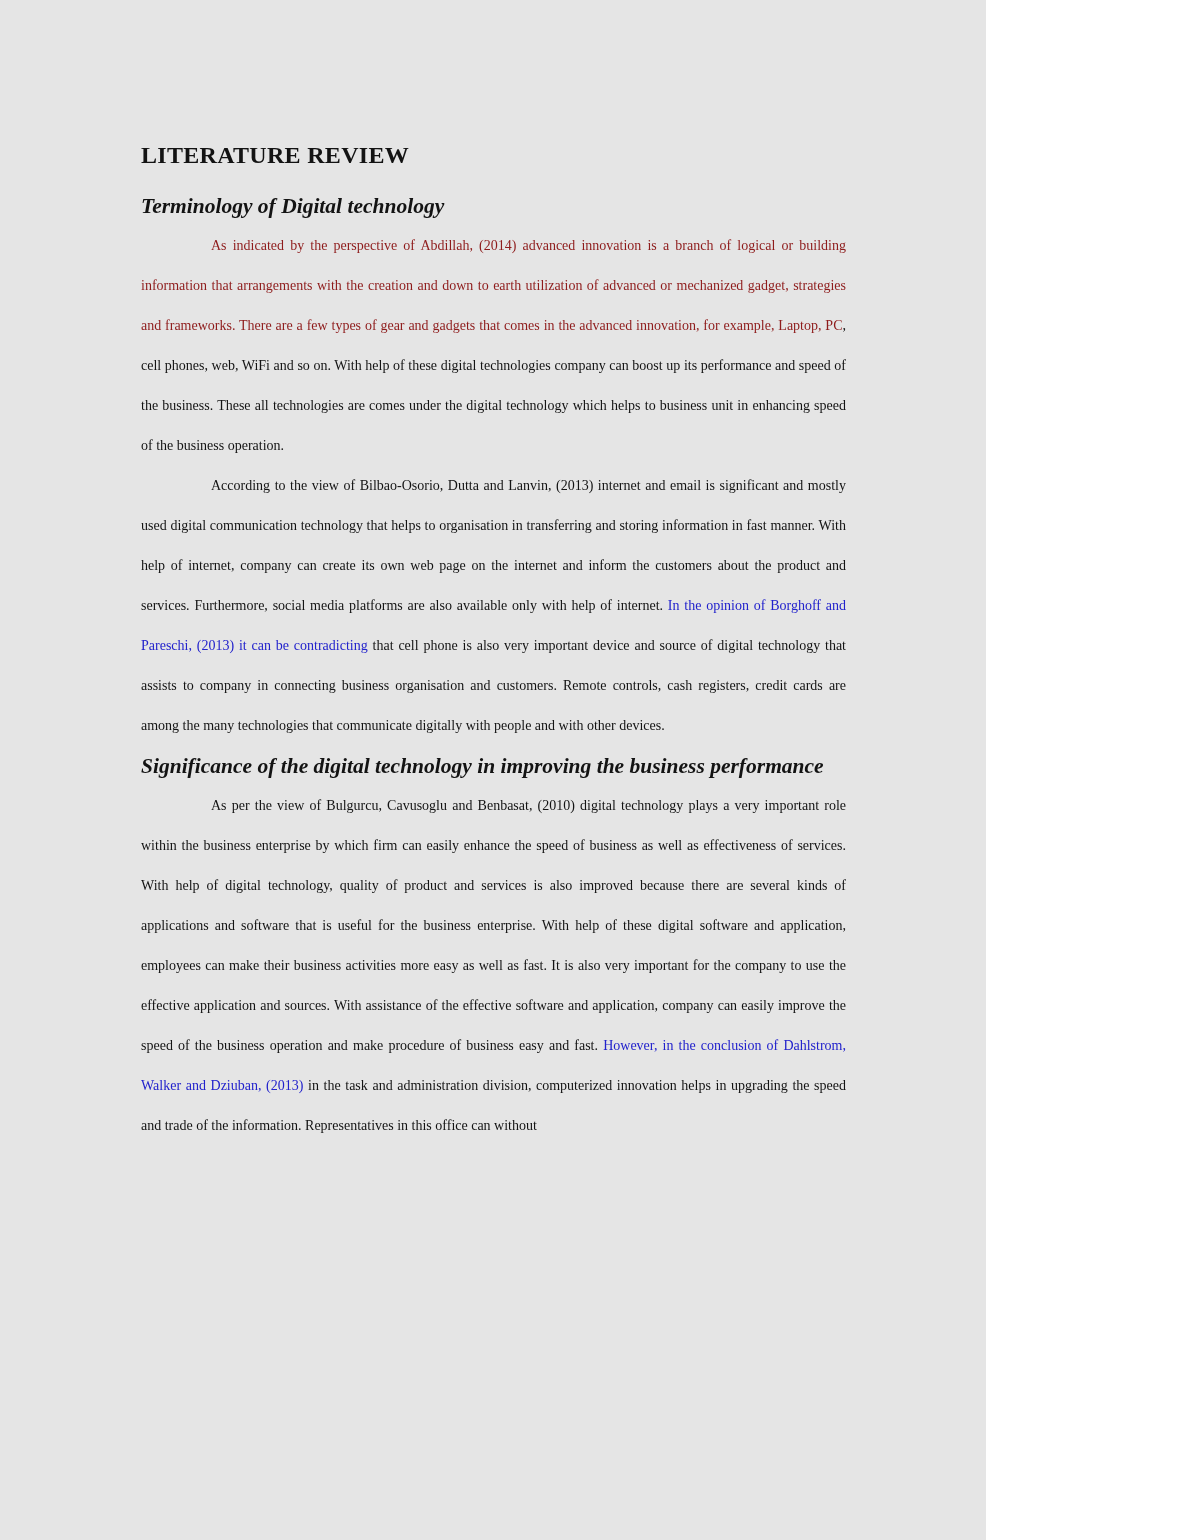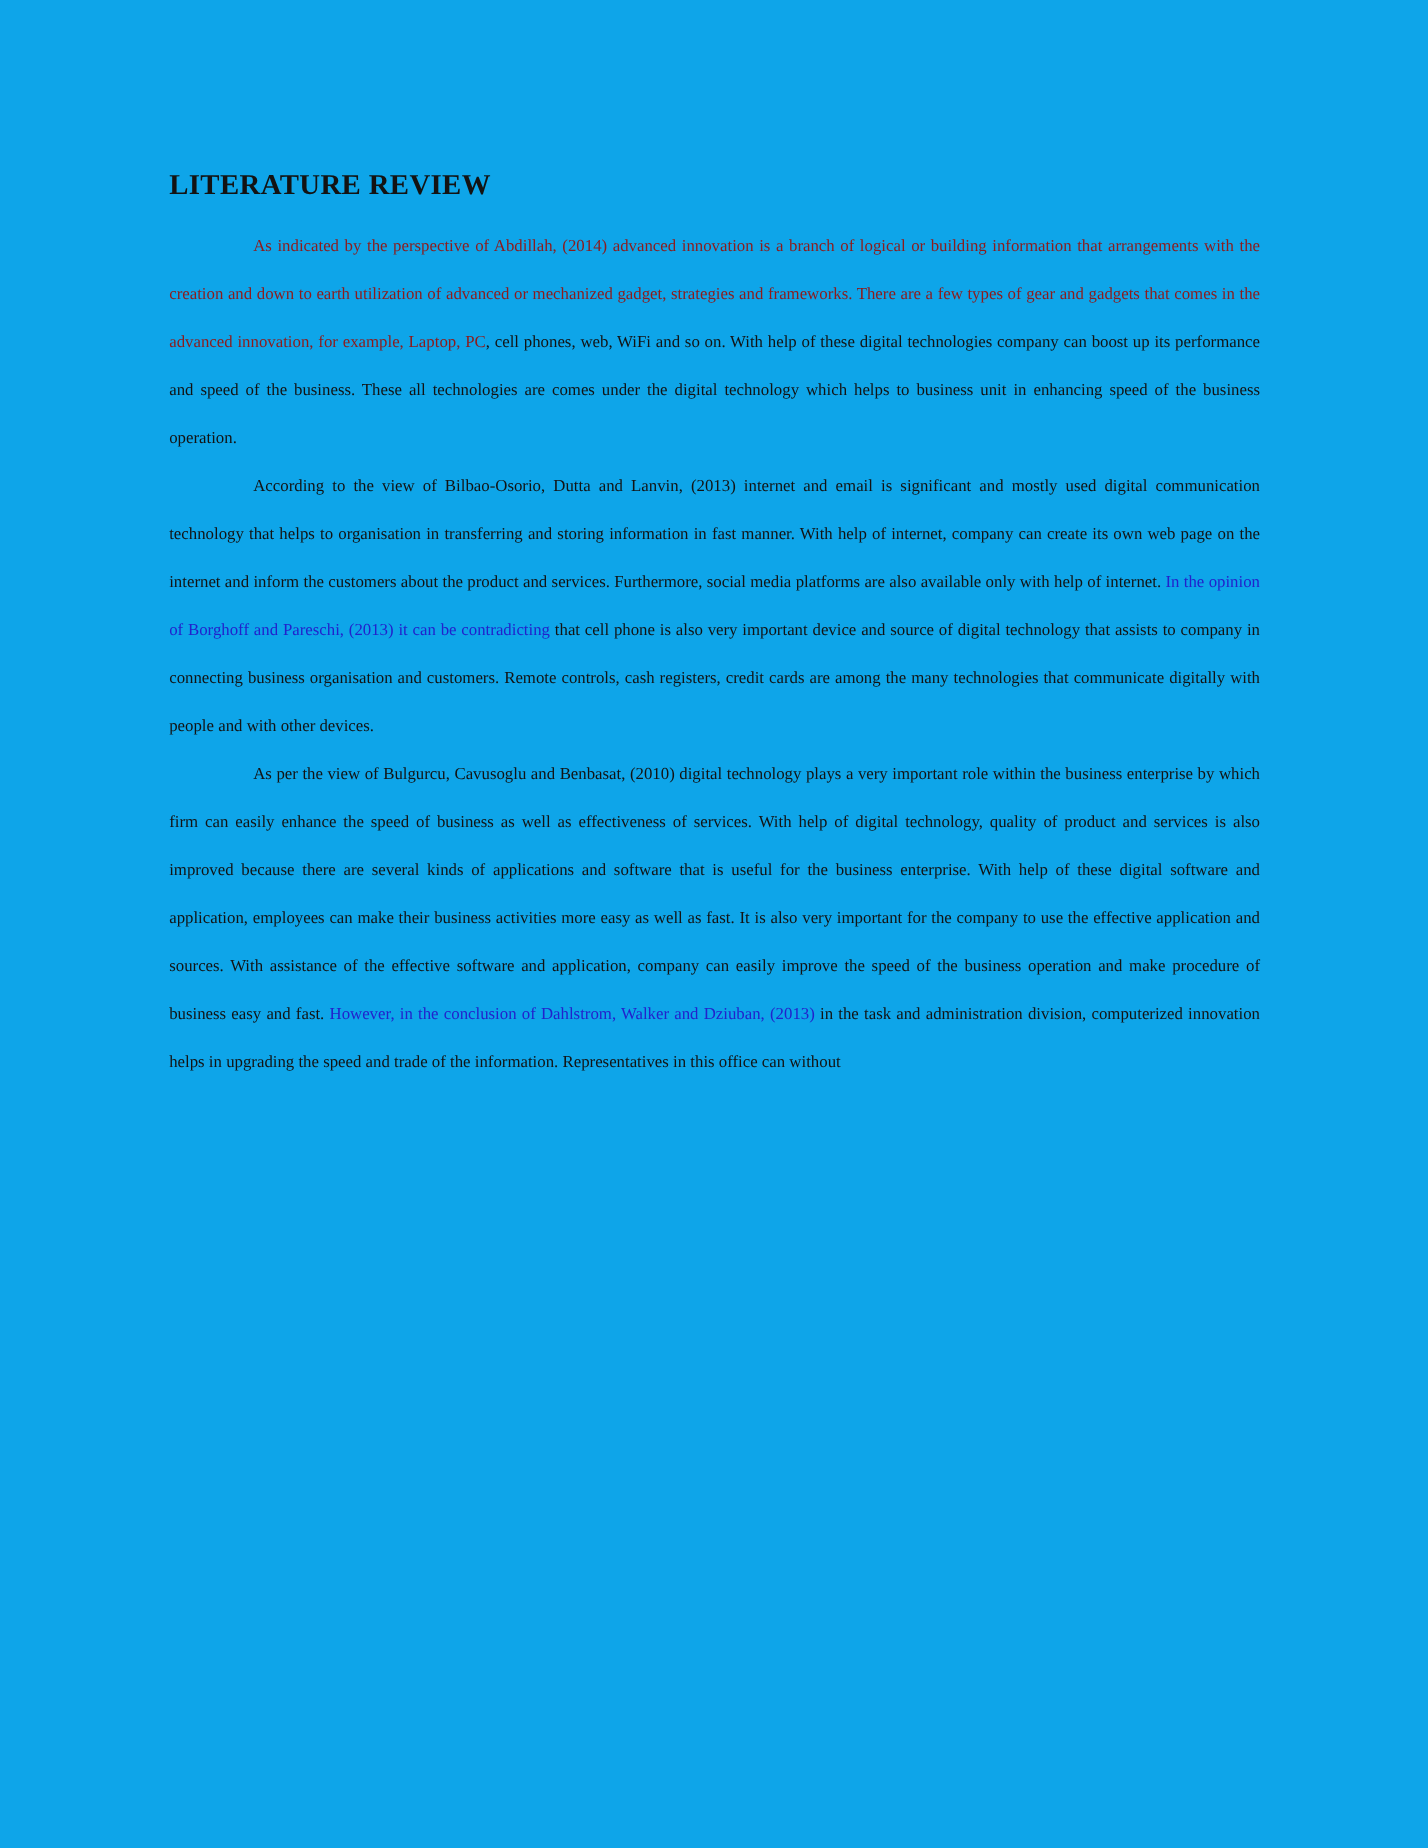--- a/index.html
+++ b/index.html
@@ -2,23 +2,23 @@
 <html><head>
 <meta charset="utf-8">
 <style>
   html, body {
     margin: 0;
     padding: 0;
     background: #ffffff;
   }
   .page {
     position: relative;
-    width: 1190px;
+    width: 986px;
     height: 1540px;
-    background: #0ea5e9;
+    background: #e5e5e5;
     box-sizing: border-box;
     padding: 140px 140px 0 141px;
     font-family: "Liberation Serif", "DejaVu Serif", serif;
     color: #131313;
     overflow: hidden;
   }
   .doc-title {
     font-size: 24px;
     font-weight: bold;
     line-height: 30px;
@@ -46,24 +46,26 @@
   .run-blue   { color: #2222cc; }
 </style>
 </head>
 <body>
 
 <div class="page">
 
   <h1 class="doc-title">LITERATURE REVIEW</h1>
 
   <section>
+    <h2 class="doc-subhead">Terminology of Digital technology</h2>
     <p class="doc-para"><span class="run-maroon">As indicated by the perspective of Abdillah, (2014) advanced innovation is a branch of logical or building information that arrangements with the creation and down to earth utilization of advanced or mechanized gadget, strategies and frameworks. There are a few types of gear and gadgets that comes in the advanced innovation, for example, Laptop, PC</span><span class="run-body">, cell phones, web, WiFi and so on. With help of these digital technologies company can boost up its performance and speed of the business. These all technologies are comes under the digital technology which helps to business unit in enhancing speed of the business operation.</span></p>
   </section>
 
   <section>
     <p class="doc-para"><span class="run-body">According to the view of Bilbao-Osorio, Dutta and Lanvin, (2013) internet and email is significant and mostly used digital  communication technology that helps to organisation in transferring and storing information in fast manner. With help of internet, company can create its own web page on the internet and inform the customers about the product and services. Furthermore, social media platforms are also available only with help of internet. </span><span class="run-blue">In the opinion of Borghoff and Pareschi, (2013) it can be contradicting</span><span class="run-body"> that cell phone is also very important device and source of digital technology that assists to company in connecting business organisation and customers. Remote controls, cash registers, credit cards are among the many technologies  that communicate digitally with people and with other devices.</span></p>
   </section>
 
   <section>
+    <h2 class="doc-subhead">Significance of the digital technology in improving the business performance</h2>
     <p class="doc-para"><span class="run-body">As per the view of Bulgurcu, Cavusoglu and Benbasat,  (2010) digital technology plays a very important role within the business enterprise by which firm can easily enhance the speed of business as well as effectiveness of services. With help of digital technology, quality of product and services is also improved because there are several kinds of applications and software that is useful for the business enterprise. With help of these digital software and application, employees can make their business activities more easy as well as fast. It is also very important for the company to use the effective application and sources. With assistance of the effective software and application, company can easily improve the speed of the business operation and make procedure of business easy and fast. </span><span class="run-blue">However, in the conclusion of Dahlstrom, Walker and Dziuban, (2013)</span><span class="run-body"> in the task and administration division, computerized innovation helps in upgrading the speed and trade of the information. Representatives in this office can without</span></p>
   </section>
 
 </div>
 
 </body></html>

